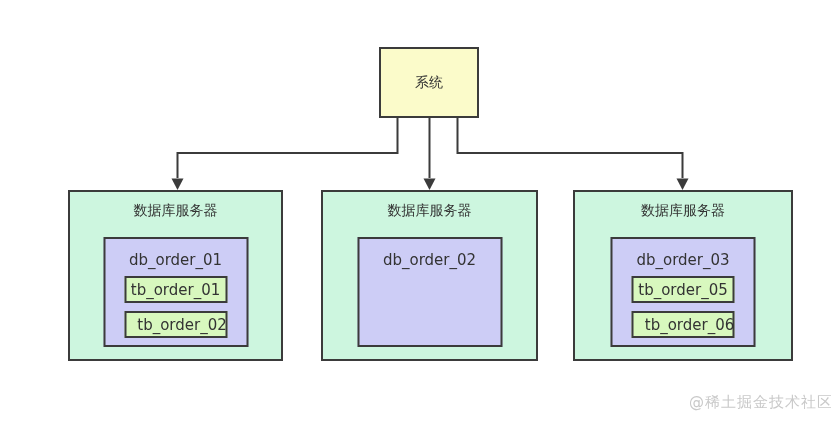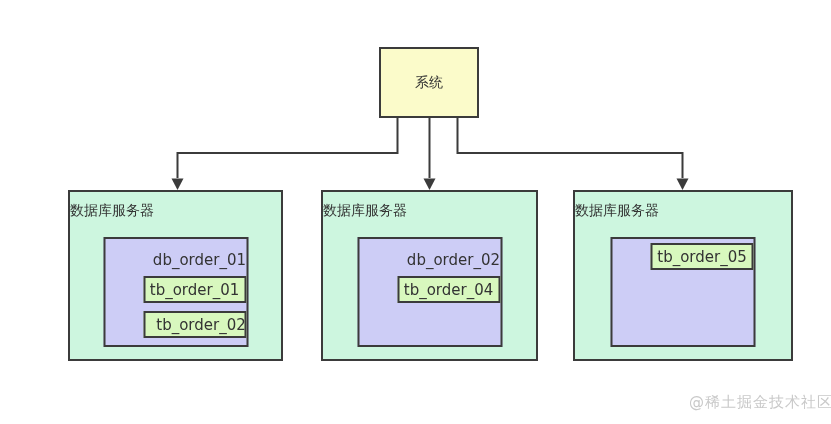--- a/index.html
+++ b/index.html
@@ -27,29 +27,29 @@
     position:absolute;top:190px;height:171px;
     box-sizing:border-box;
     background:var(--server-fill,#cdf6df);
     border:2px solid var(--border,#3b3b3b);
   }
   .server-1{left:48px;width:215px;}
   .server-2{left:301px;width:217px;}
   .server-3{left:553px;width:220px;}
   .server-title{
     position:absolute;top:10px;left:0;width:100%;
-    font-size:14px;
+    text-align:center;font-size:14px;
   }
   .db-box{
     position:absolute;top:45px;left:50%;transform:translateX(-50%);
     width:145px;height:110px;
     box-sizing:border-box;
     background:var(--database-fill,#cdcdf6);
     border:2px solid var(--border,#3b3b3b);
-    display:flex;flex-direction:column;align-items:flex-end;
+    display:flex;flex-direction:column;align-items:center;
     padding-top:4px;
   }
   .db-title{
     height:33px;display:flex;align-items:center;justify-content:center;
     font-size:15px;
   }
   .tb-box{
     width:103px;height:27px;
     box-sizing:border-box;
     background:var(--table-fill,#d8f8be);
@@ -88,26 +88,27 @@
       <div class="db-title">db_order_01</div>
       <div class="tb-box">tb_order_01</div>
       <div class="tb-box">tb_order_02</div>
     </div>
   </div>
 
   <div class="server server-2">
     <div class="server-title">数据库服务器</div>
     <div class="db-box">
       <div class="db-title">db_order_02</div>
-      <div class="tb-box">tb_order_04</div>
     </div>
   </div>
 
   <div class="server server-3">
     <div class="server-title">数据库服务器</div>
     <div class="db-box">
+      <div class="db-title">db_order_03</div>
       <div class="tb-box">tb_order_05</div>
+      <div class="tb-box">tb_order_06</div>
     </div>
   </div>
 
   <div class="watermark">@稀土掘金技术社区</div>
 
 </div>
 
 </body></html>

